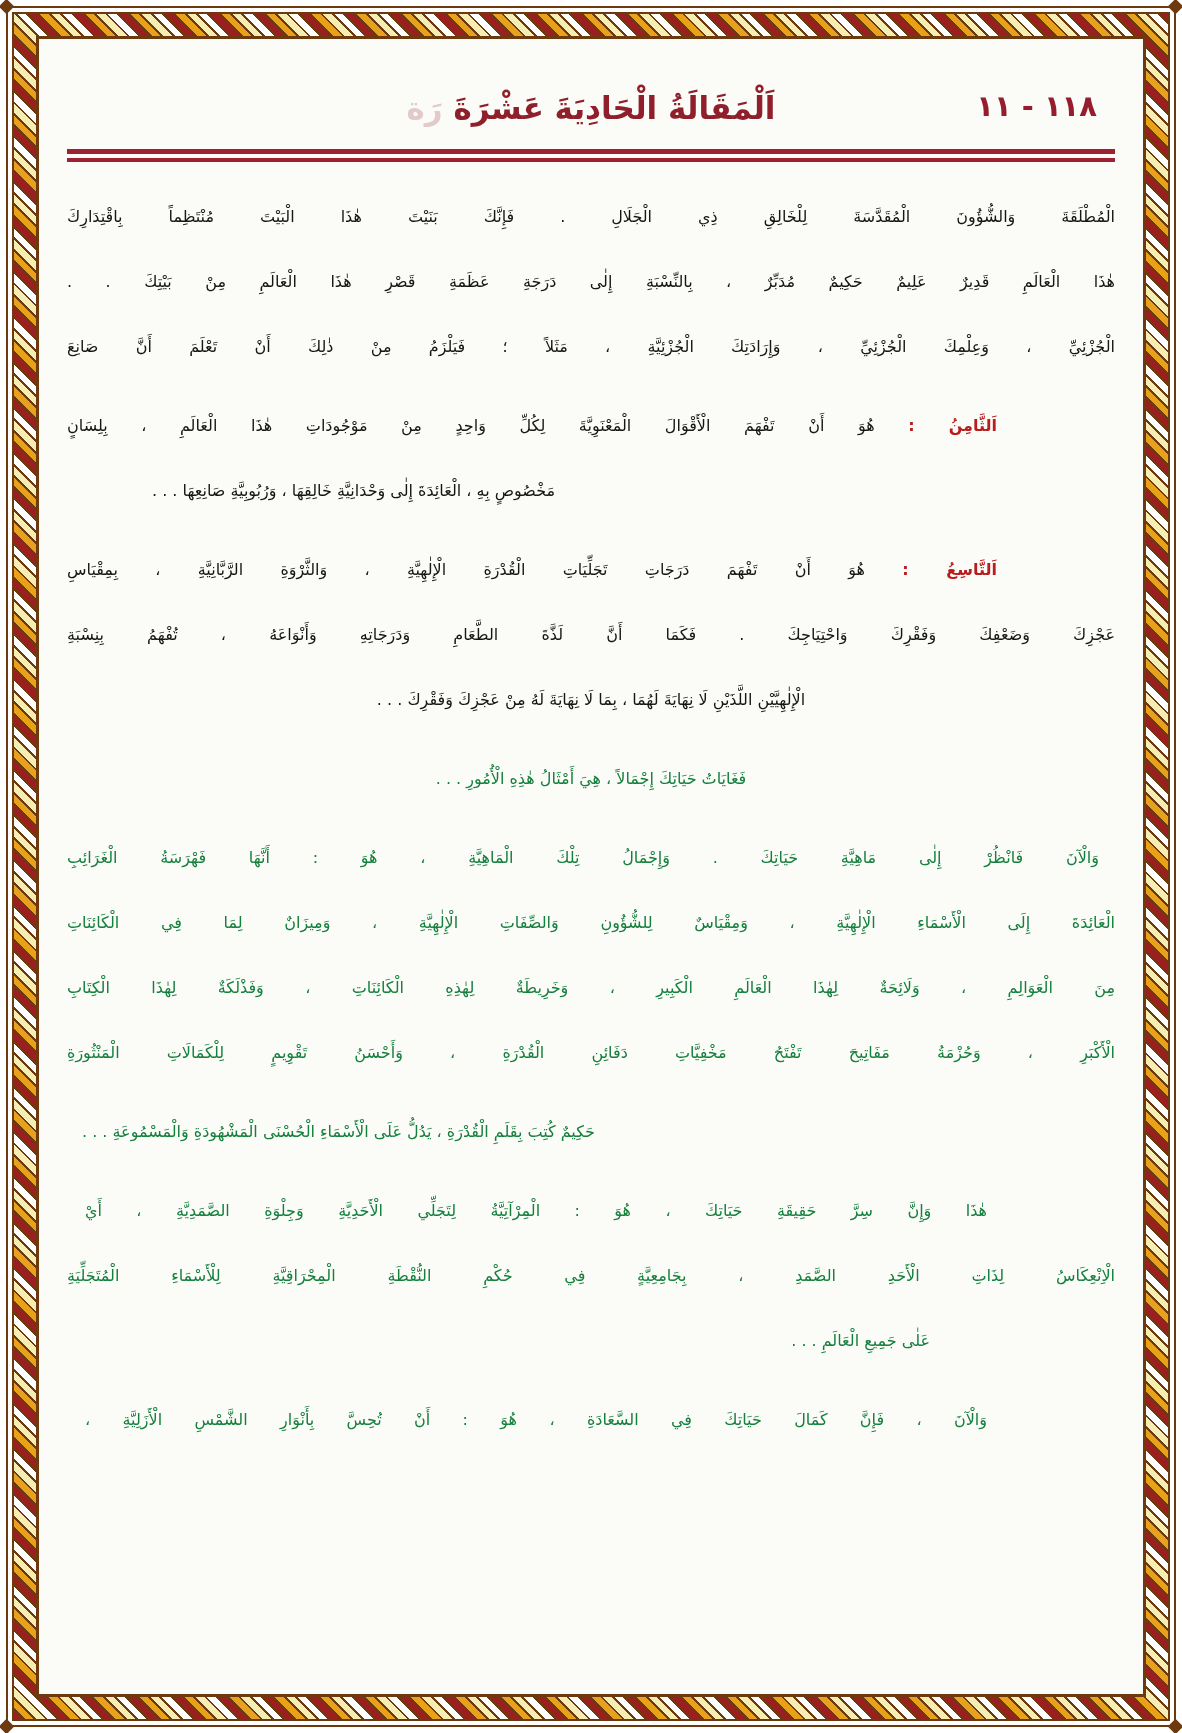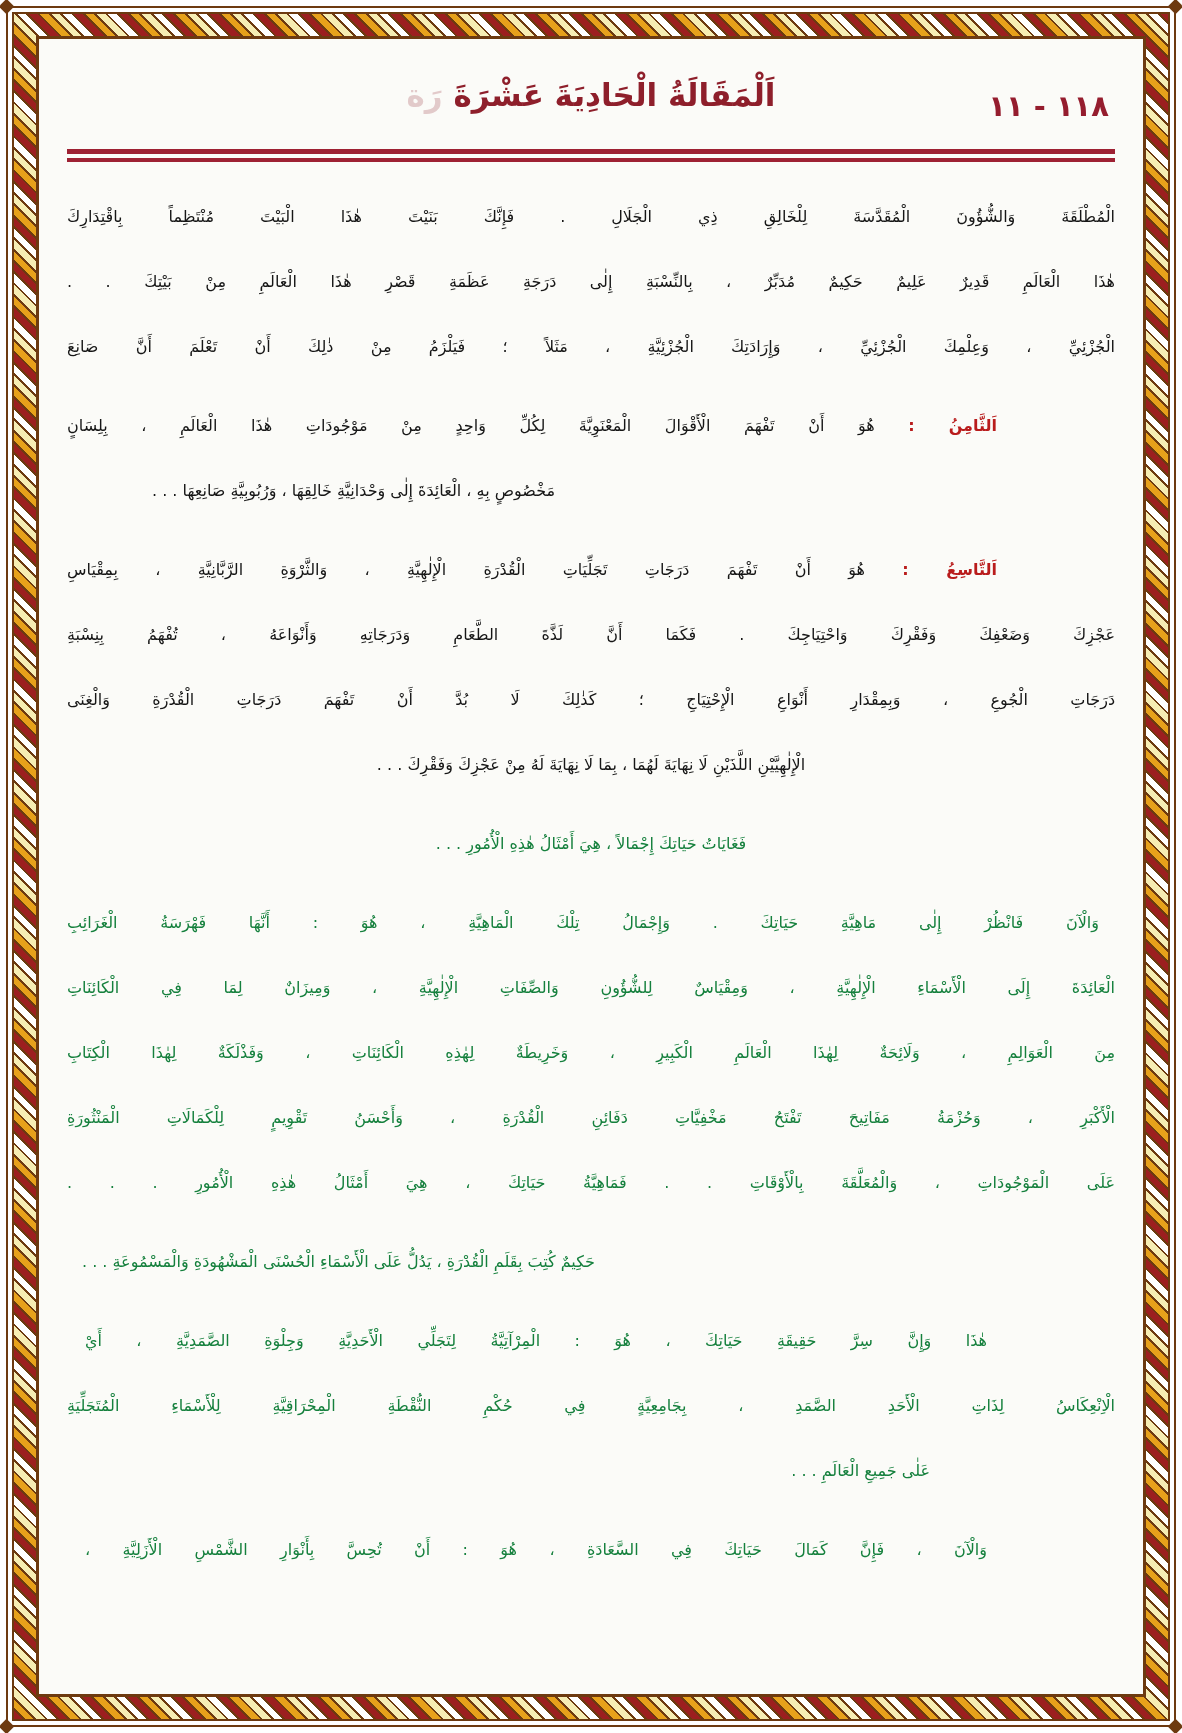--- a/index.html
+++ b/index.html
@@ -42,27 +42,27 @@
   .sheet{
     position:absolute;inset:36px;
     background:#fbfbf8;
     border:3px solid #6d3a10;
     padding:0 28px;
     box-sizing:border-box;
   }
   
   .header{position:relative;height:72px;margin-top:38px;}
   .page-number{
-    position:absolute;right:6px;top:12px;
+    position:absolute;right:18px;top:12px;
     direction:ltr;
     font-size:29px;font-weight:bold;
     color:#951d2e;letter-spacing:2px;margin-left:44px;
   }
   .page-title{
-    position:absolute;left:0;right:0;top:0;
+    position:absolute;left:0;right:0;top:13px;
     text-align:center;direction:rtl;
     font-size:31px;font-weight:bold;
     color:#8e1f2b;
   }
   .ghost{opacity:.22;font-weight:bold;}
   .double-rule{
     height:4px;
     border-top:5px solid #9e2133;
     border-bottom:4px solid #9e2133;
   }
@@ -129,34 +129,32 @@
           <span class="lead">اَلثَّامِنُ :</span><span> هُوَ أَنْ تَفْهَمَ الْأَقْوَالَ الْمَعْنَوِيَّةَ لِكُلِّ وَاحِدٍ مِنْ مَوْجُودَاتِ هٰذَا الْعَالَمِ ، بِلِسَانٍ</span>
         </div>
         <div class="line left pl-85">مَخْصُوصٍ بِهِ ، الْعَائِدَةَ إِلٰى وَحْدَانِيَّةِ خَالِقِهَا ، وَرُبُوبِيَّةِ صَانِعِهَا . . .</div>
       </section>
 
       <section class="para">
         <div class="line j ind-md">
           <span class="lead">اَلتَّاسِعُ :</span><span> هُوَ أَنْ تَفْهَمَ دَرَجَاتِ تَجَلِّيَاتِ الْقُدْرَةِ الْإِلٰهِيَّةِ ، وَالثَّرْوَةِ الرَّبَّانِيَّةِ ، بِمِقْيَاسِ</span>
         </div>
         <div class="line j">عَجْزِكَ وَضَعْفِكَ وَفَقْرِكَ وَاحْتِيَاجِكَ . فَكَمَا أَنَّ لَذَّةَ الطَّعَامِ وَدَرَجَاتِهِ وَأَنْوَاعَهُ ، تُفْهَمُ بِنِسْبَةِ</div>
-        <div class="line j">دَرَجَاتِ الْجُوعِ ، وَبِمِقْدَارِ أَنْوَاعِ الْإِحْتِيَاجِ ؛ كَذٰلِكَ لَا بُدَّ أَنْ تَفْهَمَ دَرَجَاتِ الْقُدْرَةِ وَالْغِنَى</div>
         <div class="line center">الْإِلٰهِيَّيْنِ اللَّذَيْنِ لَا نِهَايَةَ لَهُمَا ، بِمَا لَا نِهَايَةَ لَهُ مِنْ عَجْزِكَ وَفَقْرِكَ . . .</div>
       </section>
 
       <section class="para">
         <div class="line center red">فَغَايَاتُ حَيَاتِكَ إِجْمَالاً ، هِيَ أَمْثَالُ هٰذِهِ الْأُمُورِ . . .</div>
       </section>
 
       <section class="para">
         <div class="line j red ind-xs">وَالْآنَ فَانْظُرْ إِلٰى مَاهِيَّةِ حَيَاتِكَ . وَإِجْمَالُ تِلْكَ الْمَاهِيَّةِ ، هُوَ : أَنَّهَا فَهْرَسَةُ الْغَرَائِبِ</div>
         <div class="line j red">الْعَائِدَةَ إِلَى الْأَسْمَاءِ الْإِلٰهِيَّةِ ، وَمِقْيَاسٌ لِلشُّؤُونِ وَالصِّفَاتِ الْإِلٰهِيَّةِ ، وَمِيزَانٌ لِمَا فِي الْكَائِنَاتِ</div>
         <div class="line j red">مِنَ الْعَوَالِمِ ، وَلَائِحَةٌ لِهٰذَا الْعَالَمِ الْكَبِيرِ ، وَخَرِيطَةٌ لِهٰذِهِ الْكَائِنَاتِ ، وَفَذْلَكَةٌ لِهٰذَا الْكِتَابِ</div>
         <div class="line j red">الْأَكْبَرِ ، وَحُزْمَةُ مَفَاتِيحَ تَفْتَحُ مَخْفِيَّاتِ دَفَائِنِ الْقُدْرَةِ ، وَأَحْسَنُ تَقْوِيمٍ لِلْكَمَالَاتِ الْمَنْثُورَةِ</div>
-        <div class="line j red">عَلَى الْمَوْجُودَاتِ ، وَالْمُعَلَّقَةَ بِالْأَوْقَاتِ . . فَمَاهِيَّةُ حَيَاتِكَ ، هِيَ أَمْثَالُ هٰذِهِ الْأُمُورِ . . .</div>
       </section>
 
       <section class="para">
         <div class="line left red pl-15">حَكِيمٌ كُتِبَ بِقَلَمِ الْقُدْرَةِ ، يَدُلُّ عَلَى الْأَسْمَاءِ الْحُسْنَى الْمَشْهُودَةِ وَالْمَسْمُوعَةِ . . .</div>
       </section>
 
       <section class="para">
         <div class="line j red ind-lg">هٰذَا وَإِنَّ سِرَّ حَقِيقَةِ حَيَاتِكَ ، هُوَ : الْمِرْآتِيَّةُ لِتَجَلِّي الْأَحَدِيَّةِ وَجِلْوَةِ الصَّمَدِيَّةِ ، أَيْ</div>
         <div class="line j red">الْاِنْعِكَاسُ لِذَاتِ الْأَحَدِ الصَّمَدِ ، بِجَامِعِيَّةٍ فِي حُكْمِ النُّقْطَةِ الْمِحْرَاقِيَّةِ لِلْأَسْمَاءِ الْمُتَجَلِّيَةِ</div>
         <div class="line right red pr-185">عَلٰى جَمِيعِ الْعَالَمِ . . .</div>

